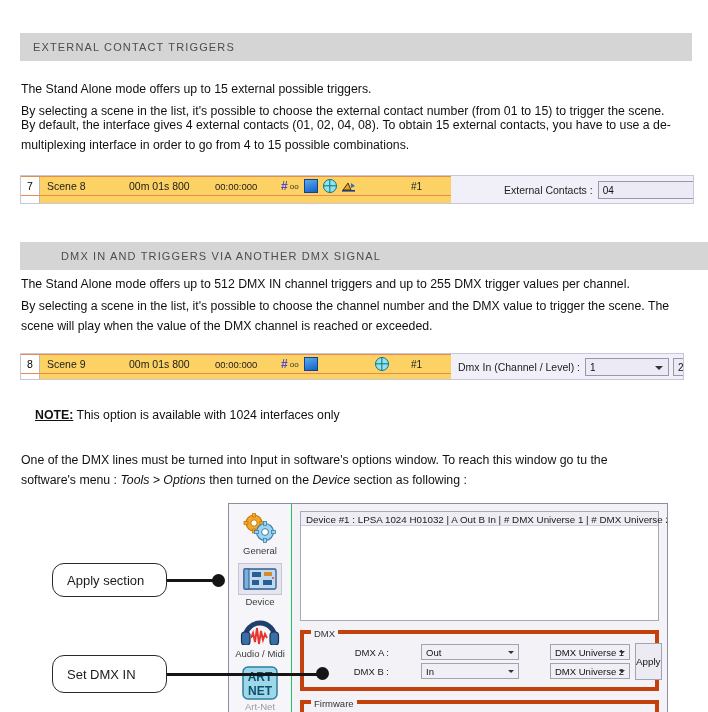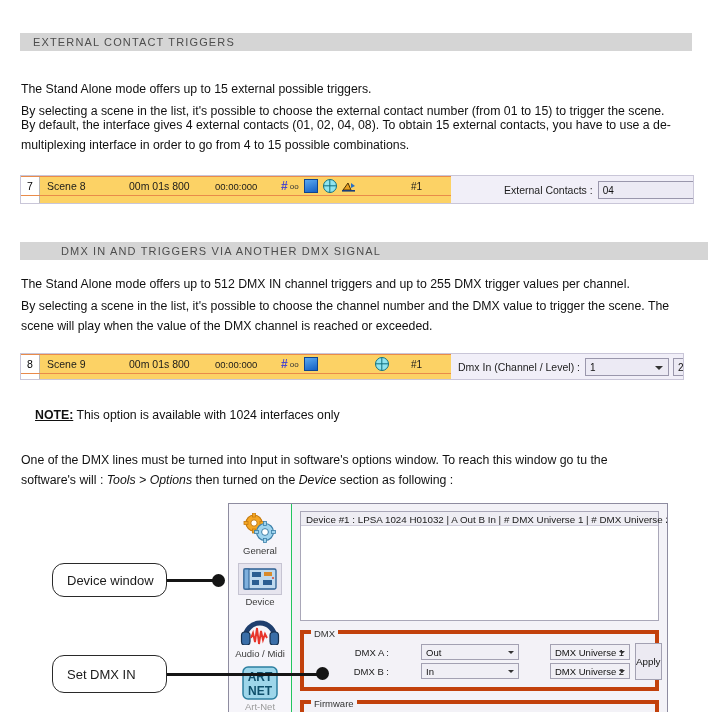--- a/index.html
+++ b/index.html
@@ -9,21 +9,21 @@
     font-family:"Liberation Sans", sans-serif;
     color:#1a1a1a;
     overflow:hidden;
     position:relative;
   }
   .page{position:relative;width:708px;height:712px;}
 
   
   .section-bar{
     position:absolute;
-    left:20px;width:672px;height:18px;
+    left:20px;width:672px;height:28px;
     background:#d5d5d5;
     display:flex;align-items:center;
   }
   .section-bar span{
     font-size:11px;
     letter-spacing:1.15px;
     color:#4d4d4d;
     padding-left:13px;
     font-weight:400;
   }
@@ -353,21 +353,21 @@
     </div>
   </div>
 
   <div class="para" style="top:405px;left:35px;">
     <span class="note-u">NOTE:</span><span> This option is available with 1024 interfaces only</span>
   </div>
 
   <div class="para" style="top:450px;">
     <span>One of the DMX lines must be turned into Input in software's options window. To reach this window go tu the</span>
     <br>
-    <span>software's will : </span><i>Tools &gt; Options</i><span> then turned on the </span><i>Device</i><span> section as following :</span>
+    <span>software's menu : </span><i>Tools &gt; Options</i><span> then turned on the </span><i>Device</i><span> section as following :</span>
   </div>
 
   <div class="dlg">
 
     <div class="dlg-left">
 
       <div class="nav-item" style="margin-top:4px;">
         <div class="nav-icon-wrap">
           <svg width="36" height="30" viewBox="0 0 36 30">
             <g>
@@ -469,21 +469,21 @@
         </div>
       </div>
 
       <div class="group" style="height:22px;">
         <div class="grp-title">Firmware</div>
       </div>
     </div>
   </div>
 
   <div class="callout" style="left:52px;top:563px;width:115px;height:34px;">
-    <span>Device window</span>
+    <span>Apply section</span>
   </div>
   <div class="leader" style="left:167px;top:579px;width:50px;"></div>
   <div class="leader-dot" style="left:212px;top:574px;"></div>
 
   <div class="callout" style="left:52px;top:655px;width:115px;height:38px;">
     <span>Set DMX IN</span>
   </div>
   <div class="leader" style="left:167px;top:673px;width:155px;"></div>
   <div class="leader-dot" style="left:316px;top:667px;"></div>
 

